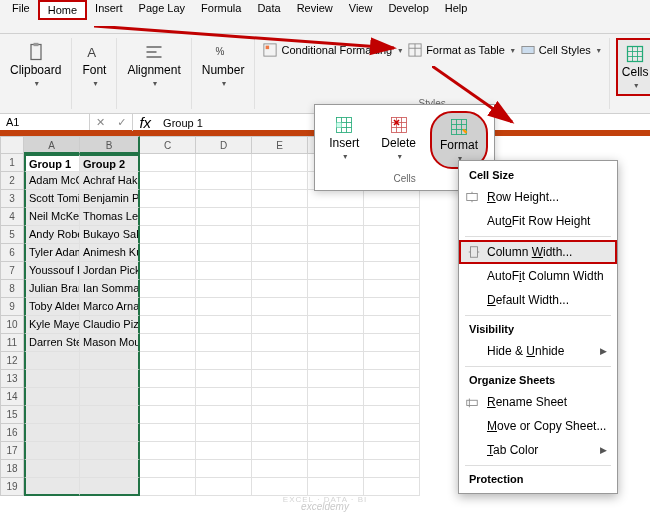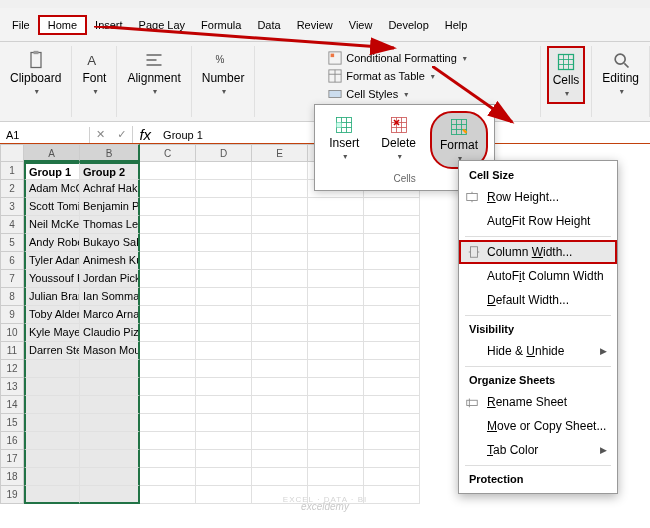--- a/index.html
+++ b/index.html
@@ -1,34 +1,34 @@
 <!DOCTYPE html>
 <html><head>
   <meta charset="utf-8">
   <style>
     * { box-sizing: border-box; margin: 0; padding: 0; }
     body { font-family: "Segoe UI", Arial, sans-serif; font-size: 12px; background: #f0f0f0; width: 650px; height: 528px; overflow: hidden; position: relative; }
     
-    .menubar { background: #f3f3f3; border-bottom: 1px solid #d0d0d0; height: 34px; display: flex; align-items: center; padding: 0 4px; margin-top: 8px; }
+    .menubar { background: #f3f3f3; border-bottom: 1px solid #d0d0d0; height: 34px; display: flex; align-items: flex-start; padding: 0 4px; }
     .menubar-item { padding: 2px 8px; font-size: 11px; cursor: pointer; }
     .menubar-item.active { border: 2px solid #c00000; background: #fff; }
     
     .ribbon { background: #f3f3f3; height: 80px; display: flex; border-bottom: 1px solid #d0d0d0; padding: 4px 0; }
     .ribbon-group { display: flex; flex-direction: column; align-items: center; padding: 0 6px; border-right: 1px solid #e0e0e0; justify-content: space-between; }
     .ribbon-big { display: flex; flex-direction: column; align-items: center; gap: 2px; padding: 4px; cursor: pointer; }
     .ribbon-big.highlighted { border: 2px solid #c00000; background: #e8e8e8; }
     .ribbon-icon { width: 20px; height: 20px; }
     .ribbon-label { font-size: 12px; text-align: left; line-height: 1.1; }
     .ribbon-group-label { font-size: 10px; color: #666; text-align: center; }
-    .ribbon-list { display: flex; flex-direction: column; gap: 2px; padding-top: 4px; }
+    .ribbon-list { display: flex; flex-direction: row; gap: 2px; padding-top: 4px; }
     .ribbon-list-item { font-size: 11px; display: flex; align-items: center; gap: 4px; padding: 1px 2px; cursor: pointer; white-space: nowrap; }
     .mini-icon { width: 14px; height: 14px; display: inline-block; }
     .chev { font-size: 8px; color: #555; margin-left: 2px; }
     
-    .namebox-row { background: #fff; border-bottom: 1px solid #c2410c; height: 22px; display: flex; align-items: flex-end; }
+    .namebox-row { background: #fff; border-bottom: 6px solid #c2410c; height: 22px; display: flex; align-items: flex-start; }
     .namebox { width: 90px; border-right: 1px solid #d0d0d0; padding: 2px 6px; font-size: 11px; }
     .fx-area { display: flex; align-items: center; flex: 1; }
     .fx-btn { padding: 0 6px; color: #888; font-size: 11px; }
     .fx-label { font-style: italic; font-size: 15px; padding: 0 6px; border-left: 1px solid #d0d0d0; }
     .formula-bar { flex: 1; padding: 2px 6px; font-size: 11px; }
     
     .grid-wrap { display: flex; background: #fff; height: calc(100% - 124px); }
     .row-headers { display: flex; flex-direction: column; }
     .corner { width: 24px; height: 18px; background: #f0f0f0; border: 1px solid #ccc; }
     .rowhead { width: 24px; height: 18px; background: #f0f0f0; border: 1px solid #ccc; border-top: none; font-size: 10px; text-align: center; line-height: 17px; color: #555; }

